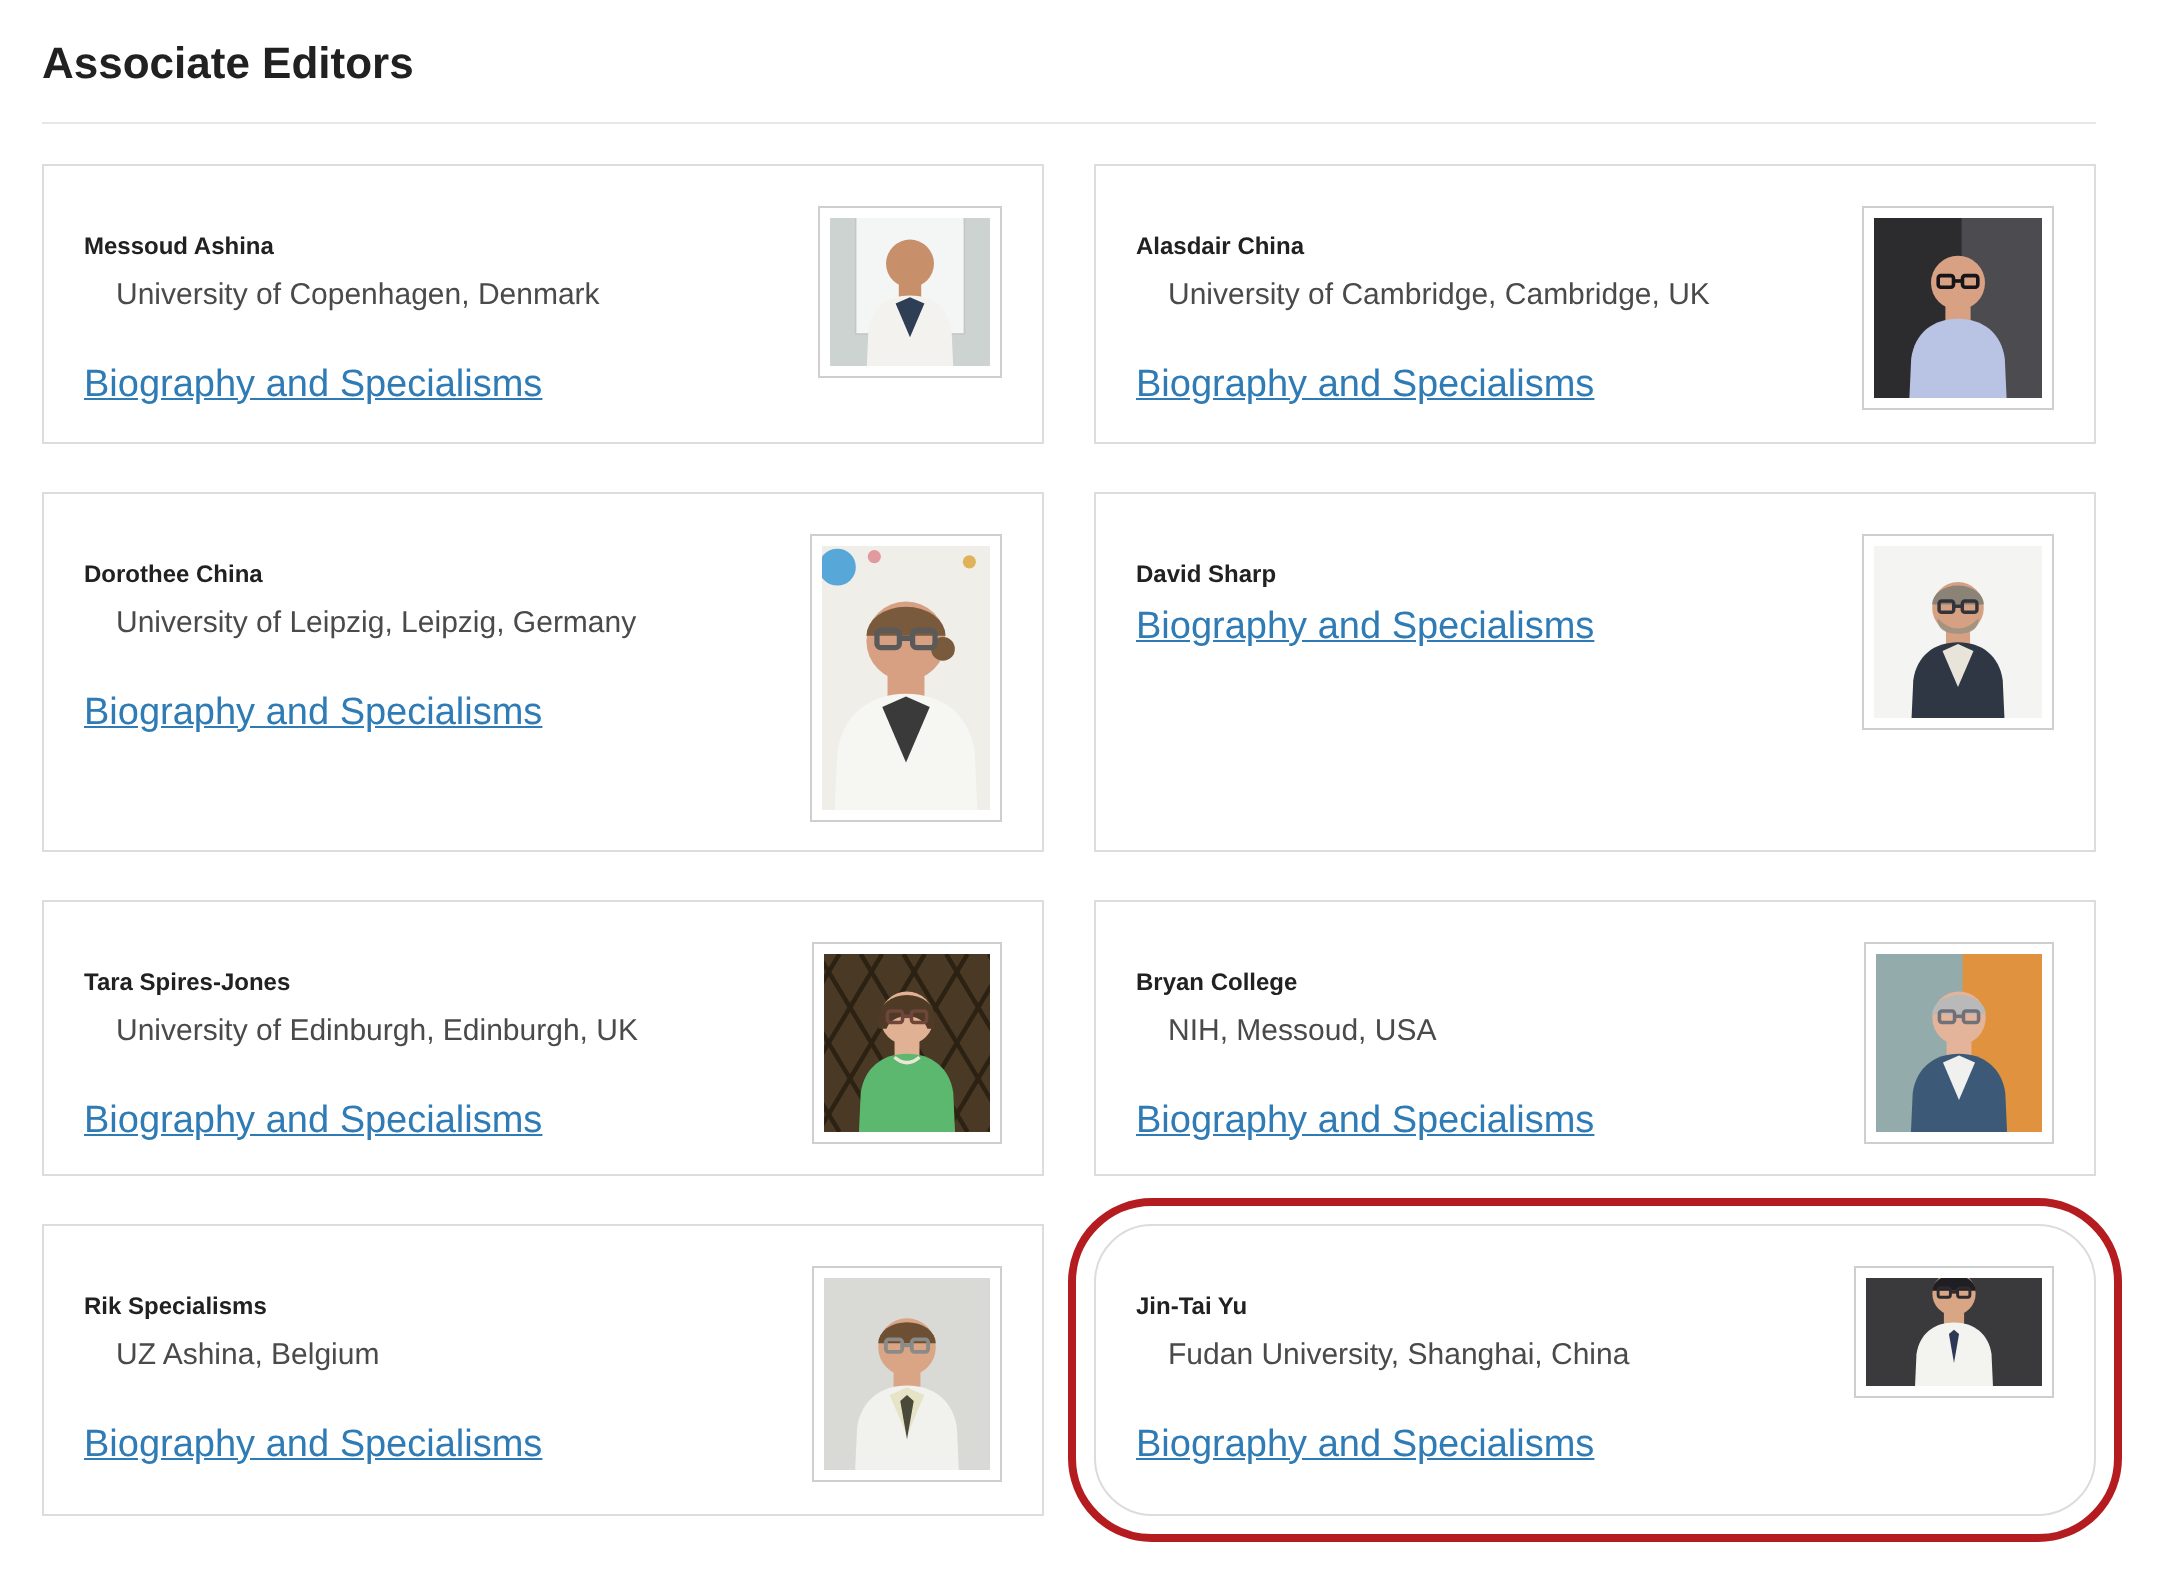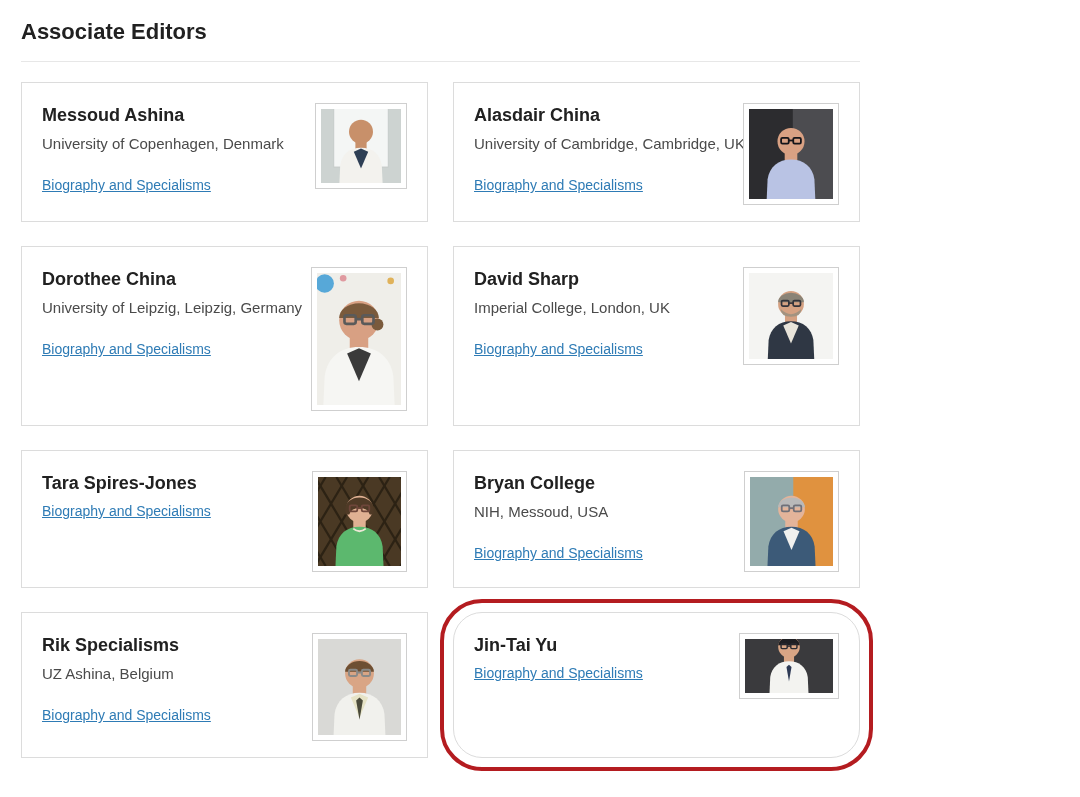--- a/index.html
+++ b/index.html
@@ -1,44 +1,44 @@
 <!DOCTYPE html>
 <html style="--heading: #212121; --body-text: #4a4a4a; --link: #2e7bb5; --card-border: #dcdcdc; --photo-border: #cfcfcf; --divider: #e7e7e7; --highlight: #b41c20;"><head>
 <meta charset="utf-8">
 <style>
   html,body{margin:0;padding:0;}
   body{
     width:1080px;height:797px;overflow:hidden;background:#ffffff;
     font-family:"Liberation Sans","DejaVu Sans",sans-serif;
     -webkit-font-smoothing:antialiased;
   }
-  .container{margin-left:21px;width:839px;}
+  .container{margin-left:21px;width:1027px;}
   .page-title{
     font-size:22px;font-weight:700;color:var(--heading,#212121);
     margin:18px 0 0;line-height:1.25;
   }
   .rule{border:none;border-top:1px solid var(--divider,#e7e7e7);margin:15px 0 20px;}
   .grid{
     display:grid;grid-template-columns:1fr 1fr;
     grid-template-rows:140px 180px 138px 146px;
     column-gap:25px;row-gap:24px;
   }
   .card{
     box-sizing:border-box;position:relative;background:#fff;
     border:1px solid var(--card-border,#dcdcdc);
     padding:21px 20px;
   }
   .card.highlighted{
     outline:4px solid var(--highlight,#b41c20);
     outline-offset:9px;
     border-radius:29px;
   }
-  .name{font-size:18px;font-weight:700;color:var(--heading,#212121);margin:0 0 7px;line-height:1.3;}
-  .affil{font-size:15px;color:var(--body-text,#4a4a4a);margin:0 0 23px;line-height:1.3;}
-  .bio-link{font-size:14px;color:var(--link,#2e7bb5);text-decoration:underline;line-height:1.3;}
+  .name{font-size:12px;font-weight:700;color:var(--heading,#212121);margin:12px 0 7px;line-height:1.3;}
+  .affil{font-size:15px;color:var(--body-text,#4a4a4a);margin:0 16px 23px;line-height:1.3;}
+  .bio-link{font-size:19px;color:var(--link,#2e7bb5);text-decoration:underline;line-height:1.3;}
   .photo-frame{
     position:absolute;top:20px;right:20px;margin:0;
     background:#fff;border:1px solid var(--photo-border,#cfcfcf);
     padding:5px;line-height:0;box-sizing:content-box;
   }
 </style>
 </head>
 <body>
 
 <div class="container">
@@ -108,21 +108,20 @@
                 <rect x="52.5" y="32" width="8.5" height="6.5" rx="1.5"></rect>
                 <path d="M47.5 35 L52.5 35"></path>
               </g>
             </g>
           </svg></figure>
   </article>
 
   <article class="card">
     <div class="card-text">
       <h3 class="name">David Sharp</h3>
-      <p class="affil">Imperial College, London, UK</p>
       <a class="bio-link" href="#">Biography and Specialisms</a>
     </div>
     <figure class="photo-frame"><svg viewBox="0 0 100 100" width="84" height="86" preserveAspectRatio="xMidYMax slice" role="img" aria-label="portrait-photo">
             <rect width="100" height="100" fill="#f4f4f2"></rect>
             <g transform="translate(50 100) scale(1) translate(-50 -100)">
               <rect x="43" y="44" width="14" height="14" fill="#d5a182"></rect>
               <path d="M50 56 C36 56 26 64 24 78 L23 100 L77 100 L76 78 C74 64 64 56 50 56 Z" fill="#2f3744"></path>
               <path d="M50 57 L41 61 L50 82 L59 61 Z" fill="#e8e4da"></path>
               <circle cx="50" cy="36" r="15" fill="#d5a182"></circle>
               <path d="M38 42 q12 12 24 0 q0 9 -12 9 q-12 0 -12 -9 Z" fill="#9a9080" opacity="0.85"></path>
@@ -132,20 +131,21 @@
                 <rect x="52.5" y="32" width="8.5" height="6.5" rx="1.5"></rect>
                 <path d="M47.5 35 L52.5 35"></path>
               </g>
             </g>
           </svg></figure>
   </article>
 
   <article class="card">
     <div class="card-text">
       <h3 class="name">Tara Spires-Jones</h3>
+      <p class="affil">University of Edinburgh, Edinburgh, UK</p>
       <a class="bio-link" href="#">Biography and Specialisms</a>
     </div>
     <figure class="photo-frame"><svg viewBox="0 0 100 100" width="83" height="89" preserveAspectRatio="xMidYMax slice" role="img" aria-label="portrait-photo">
             <rect width="100" height="100" fill="#4a3924"></rect>
             <line x1="-48" y1="0" x2="12" y2="100" stroke="#2c2214" stroke-width="2.5"></line>
             <line x1="12" y1="0" x2="-48" y2="100" stroke="#2c2214" stroke-width="2.5"></line>
             <line x1="-24" y1="0" x2="36" y2="100" stroke="#2c2214" stroke-width="2.5"></line>
             <line x1="36" y1="0" x2="-24" y2="100" stroke="#2c2214" stroke-width="2.5"></line>
             <line x1="0" y1="0" x2="60" y2="100" stroke="#2c2214" stroke-width="2.5"></line>
             <line x1="60" y1="0" x2="0" y2="100" stroke="#2c2214" stroke-width="2.5"></line>
@@ -218,20 +218,21 @@
                 <rect x="52.5" y="32" width="8.5" height="6.5" rx="1.5"></rect>
                 <path d="M47.5 35 L52.5 35"></path>
               </g>
             </g>
           </svg></figure>
   </article>
 
   <article class="card highlighted">
     <div class="card-text">
       <h3 class="name">Jin-Tai Yu</h3>
+      <p class="affil">Fudan University, Shanghai, China</p>
       <a class="bio-link" href="#">Biography and Specialisms</a>
     </div>
     <figure class="photo-frame"><svg viewBox="0 0 100 100" width="88" height="54" preserveAspectRatio="xMidYMax slice" role="img" aria-label="portrait-photo">
             <rect width="100" height="100" fill="#3a3a3d"></rect>
             <g transform="translate(50 100) scale(0.82) translate(-50 -100)">
               <rect x="43" y="44" width="14" height="14" fill="#d8a585"></rect>
               <path d="M50 56 C36 56 26 64 24 78 L23 100 L77 100 L76 78 C74 64 64 56 50 56 Z" fill="#f3f3f0"></path>
               <path d="M50 61 L46.5 64 L50 84 L53.5 64 Z" fill="#2e3a55"></path>
               <circle cx="50" cy="36" r="15" fill="#d8a585"></circle>
               <path d="M35 34 a15 11 0 0 1 30 0 Z" fill="#1f1f23"></path>

